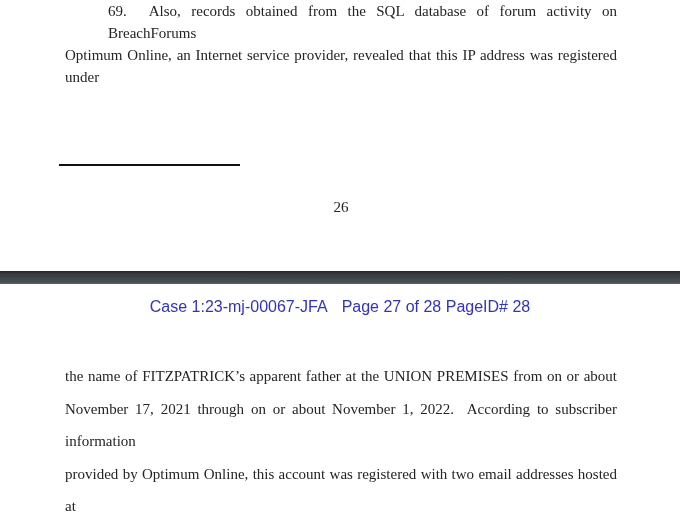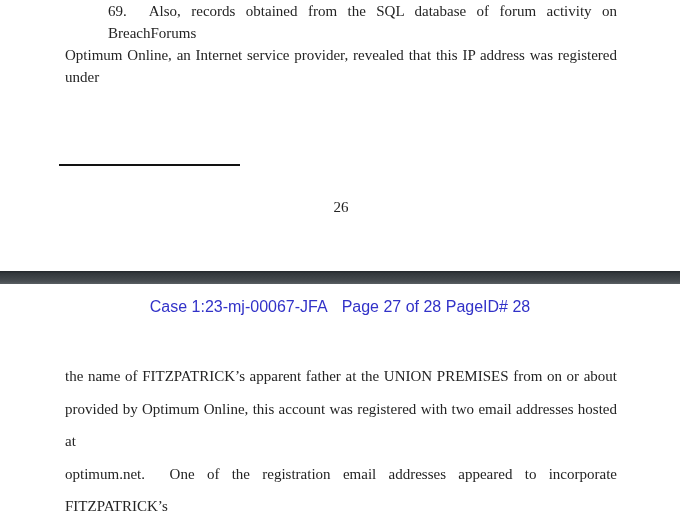--- a/index.html
+++ b/index.html
@@ -112,18 +112,19 @@
 
   <div class="separator-band"></div>
 
   <div class="case-stamp">
     <span>Case 1:23-mj-00067-JFA</span>
     <span>Page 27 of 28 PageID# 28</span>
   </div>
 
   <div class="p2-body">
     <div class="doc-line jfull">the name of FITZPATRICK’s apparent father at the UNION PREMISES from on or about</div>
+    <div class="doc-line jfull">November 17, 2021 through on or about November 1, 2022.&nbsp; According to subscriber information</div>
     <div class="doc-line jfull">provided by Optimum Online, this account was registered with two email addresses hosted at</div>
     <div class="doc-line jfull">optimum.net.&nbsp; One of the registration email addresses appeared to incorporate FITZPATRICK’s</div>
 
   </div>
 
 </div>
 
 </body></html>

